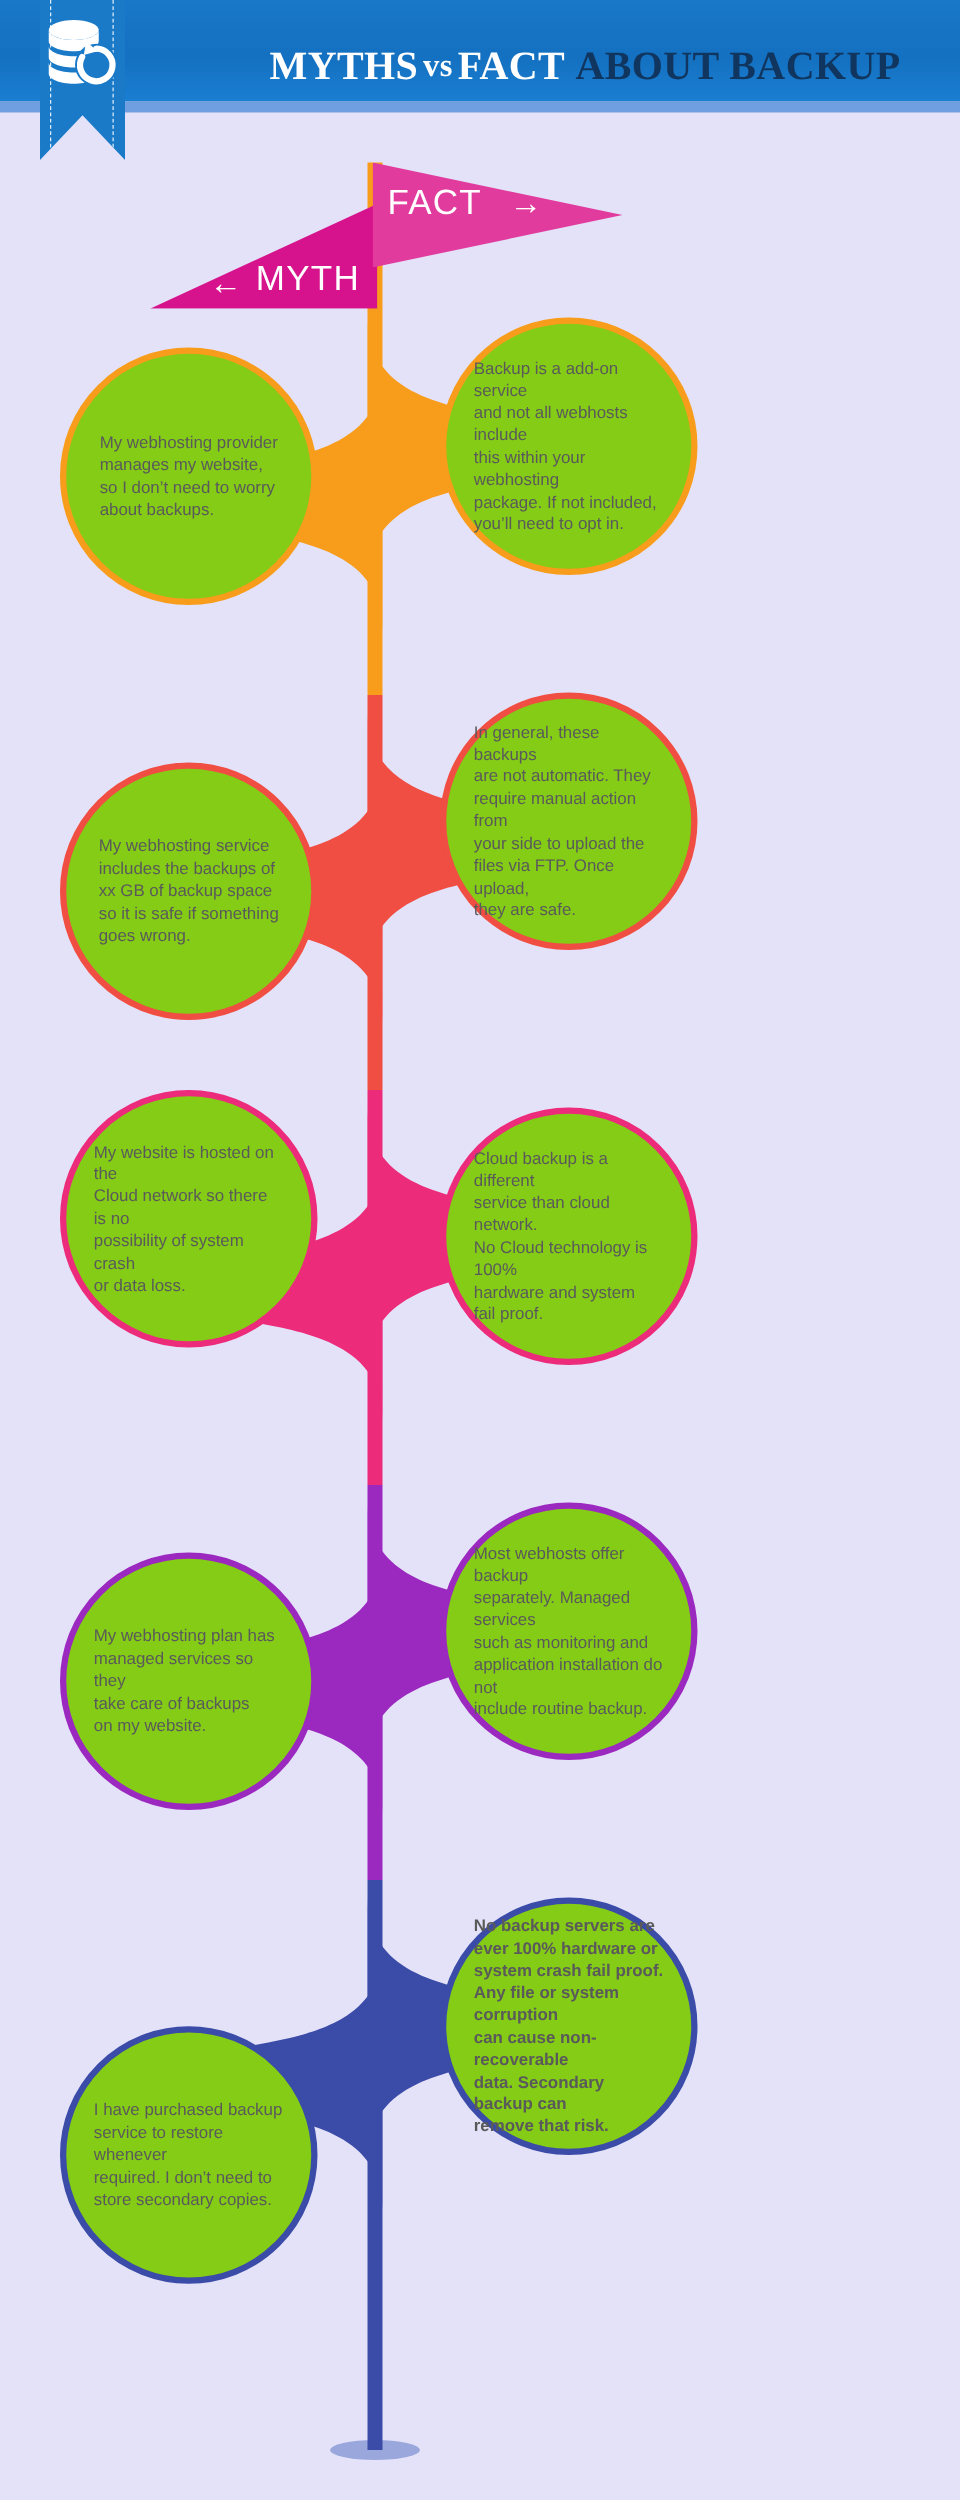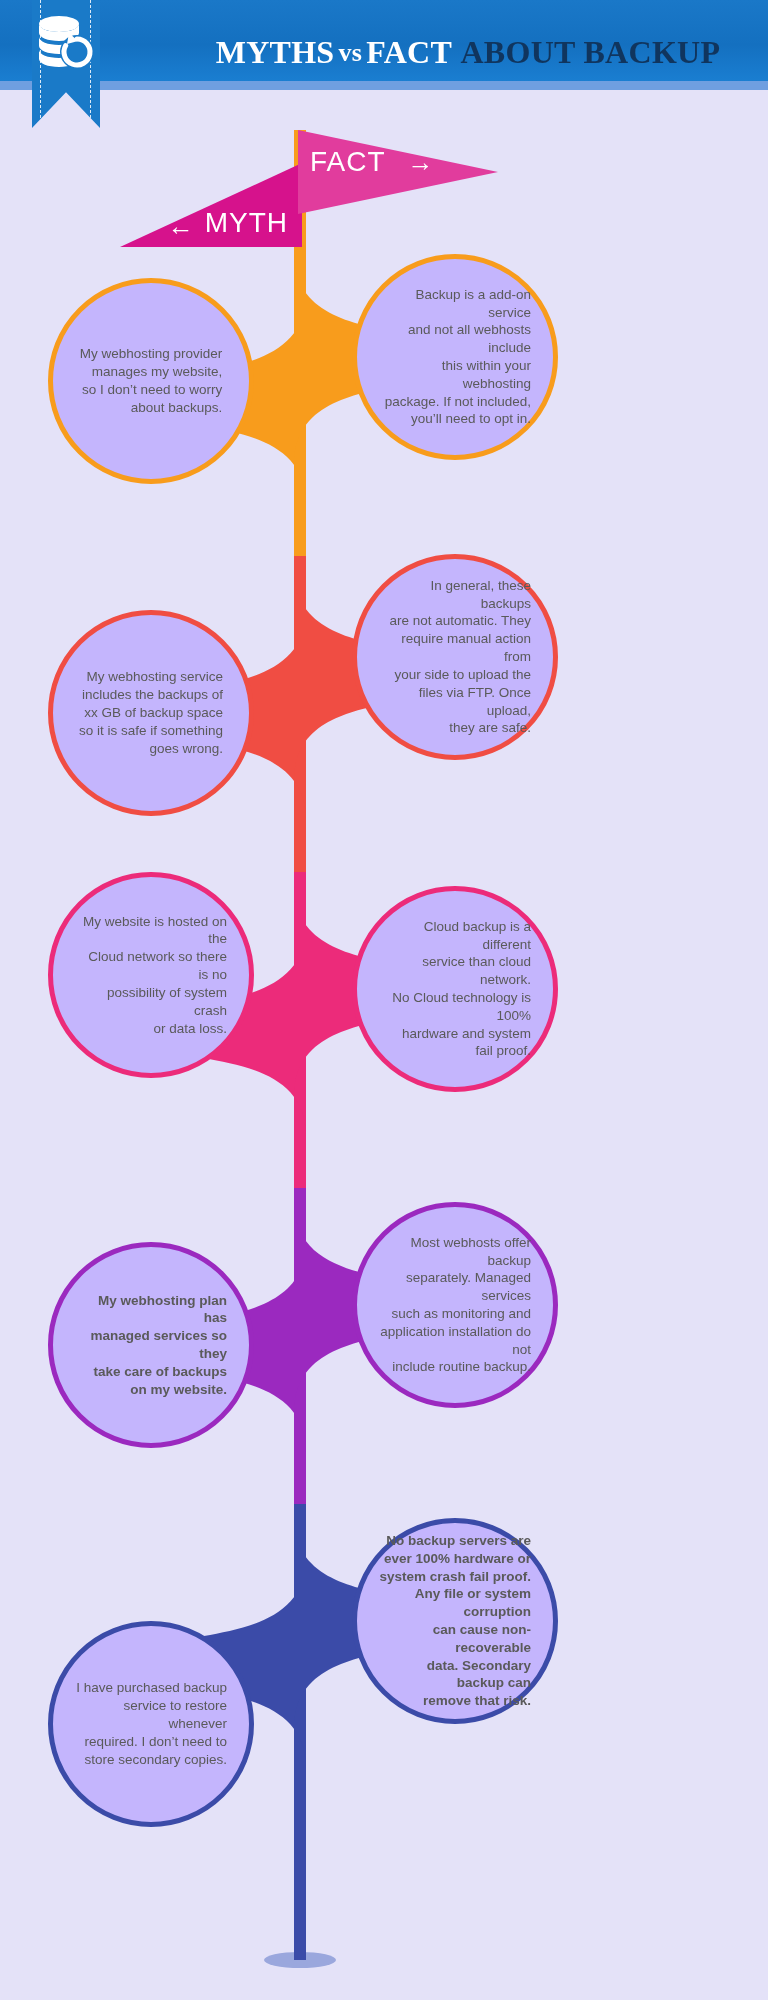--- a/index.html
+++ b/index.html
@@ -89,23 +89,23 @@
     color:#ffffff; font-size:28px; font-weight:300; letter-spacing:1px;
     z-index:4;
   }
   .arrow { font-size:26px; line-height:1; }
 
   
   .row { position:absolute; left:0; width:768px; }
   .connector { position:absolute; z-index:2; }
   .bubble {
     position:absolute; border-radius:50%;
-    background:#c4b5fd;
+    background:#84cc16;
     display:flex; align-items:center; justify-content:center;
-    text-align:right; z-index:4;
+    text-align:left; z-index:4;
   }
   .bubble-text {
     color:#5a5a5a; font-size:13.5px; line-height:1.32;
     padding:0 22px; white-space:pre-line;
   }
   .bubble-left  { left:48px;  width:206px; height:206px; }
   .bubble-right { left:352px; width:206px; height:206px; }
 </style>
 </head>
 <body>
@@ -219,21 +219,21 @@
 fail proof.</div>
       </div>
     </div>
     <div class="row">
       <svg class="connector" viewBox="0 0 120 210" style="left: 186px; top: 1242px; width: 120px; height: 210px;">
         <path d="M120 0 C120 60 60 70 18 78 L18 132 C60 140 120 150 120 210 Z" fill="#9b29bf"></path>
       </svg>
       <svg class="connector" viewBox="0 0 120 210" style="left: 294px; top: 1202px; width: 120px; height: 210px;">
         <path d="M0 0 C0 60 60 70 102 78 L102 132 C60 140 0 150 0 210 Z" fill="#9b29bf"></path>
       </svg>
-      <div class="bubble bubble-left" style="top: 1242px; border: 5px solid rgb(155, 41, 191); font-weight: bold;">
+      <div class="bubble bubble-left" style="top: 1242px; border: 5px solid rgb(155, 41, 191);">
         <div class="bubble-text">My webhosting plan has
 managed services so they
 take care of backups
 on my website.</div>
       </div>
       <div class="bubble bubble-right" style="top: 1202px; border: 5px solid rgb(155, 41, 191);">
         <div class="bubble-text">Most webhosts offer backup
 separately. Managed services
 such as monitoring and
 application installation do not

